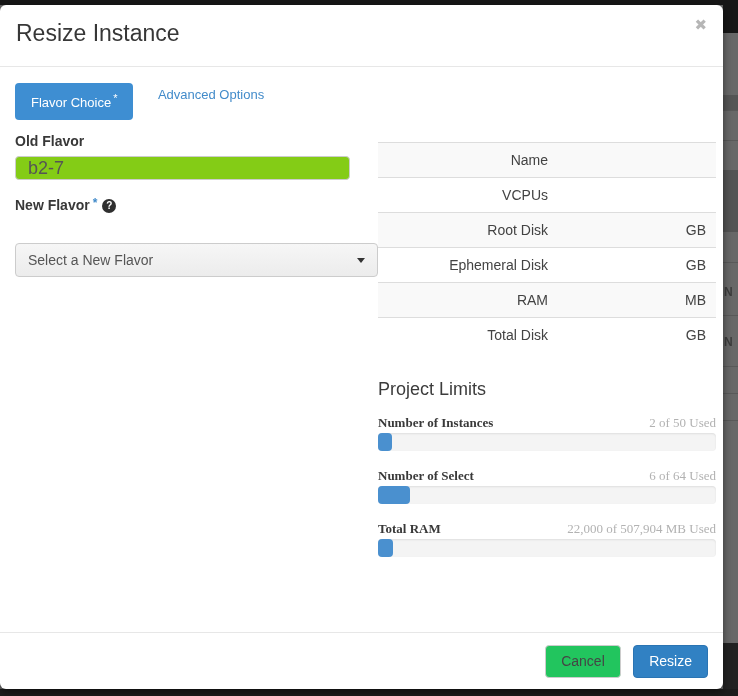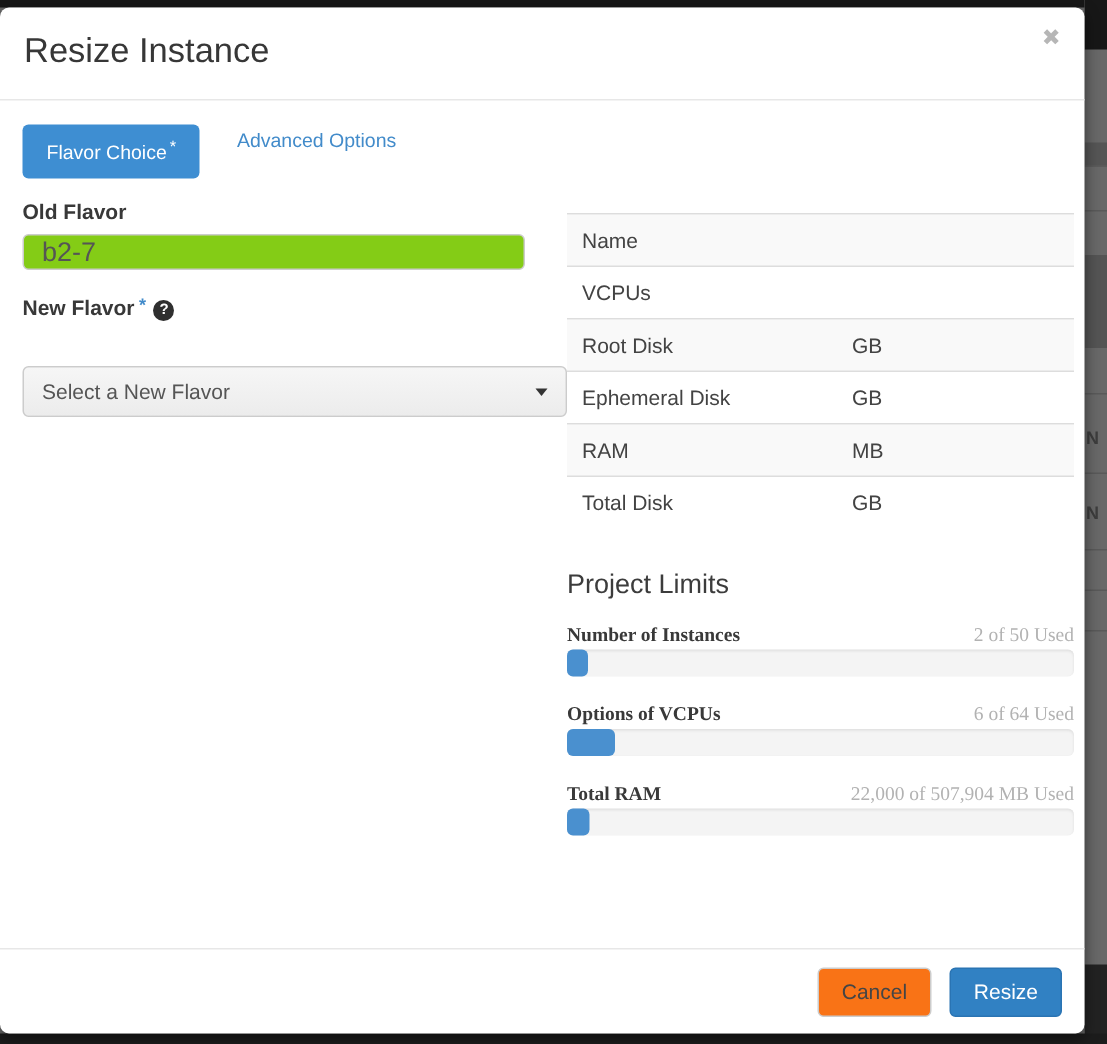--- a/index.html
+++ b/index.html
@@ -44,39 +44,39 @@
   .spacer16 { height:16px; }
   .select-box { position:relative; width:363px; height:34px; background:linear-gradient(#f6f6f6,#ececec);
                 border:1px solid #cccccc; border-radius:4px; line-height:32px; padding:0 12px;
                 color:#555555; font-size:14px; cursor:pointer;margin-top:30px; }
   .caret { position:absolute; right:12px; top:14px; width:0; height:0;
            border-left:4px solid transparent; border-right:4px solid transparent; border-top:5px solid #333333; }
 
   
   .col-right { position:absolute; left:378px; top:137px; width:338px; }
   .section-heading { font-size:18px; font-weight:400; color:#3c3c3c; margin:0 0 10px 0; }
-  table.details { width:100%; border-collapse:collapse; font-size:14px; color:#434343; }
+  table.details { width:100%; border-collapse:collapse; font-size:14px; color:#434343;text-align:right; }
   table.details tr { border-top:1px solid #dddddd; }
   table.details tr:nth-child(odd) { background:#f9f9f9; }
   table.details td { padding:8px 10px; line-height:18px; }
   table.details td.name-cell { width:180px; }
   .limits-heading { margin:27px 0 13px 0; }
   .meter { margin-bottom:15px;font-family:Liberation Serif, serif; }
   .meter-head { display:flex; justify-content:space-between; height:20px; line-height:20px; font-size:13px; }
   .meter-label { font-weight:700; color:#393939; }
   .meter-usage { color:#b2b2b2; }
   .bar { height:18px; background:#f4f4f4; border-radius:4px; box-shadow:inset 0 1px 2px rgba(0,0,0,.09); }
   .fill { height:100%; background:#4a90cf; border-radius:4px; }
 
   
   .m-footer { position:absolute; left:0; bottom:0; width:100%; height:57px; border-top:1px solid #e7e7e7;
               text-align:right; padding:12px 15px; }
   .btn { display:inline-block; height:33px; padding:0 15px; border-radius:4px; font-size:14px; line-height:31px;
          font-family:inherit; cursor:pointer; }
-  .btn-cancel { background:#f97316; border:1px solid #cccccc; color:#454545; margin-right:8px; }
+  .btn-cancel { background:#22c55e; border:1px solid #cccccc; color:#454545; margin-right:8px; }
   .btn-primary { background:#3181c3; border:1px solid #2a74b3; color:#ffffff; }
 </style>
 </head>
 <body>
 
 <div class="backdrop">
   <div class="strip-top"></div>
   <div class="strip-right">
     <div class="frag-dark-top"></div>
     <div class="frag-block1"></div>
@@ -155,21 +155,21 @@
         <span class="meter-label">Number of Instances</span>
         <span class="meter-usage">2 of 50 Used</span>
       </div>
       <div class="bar">
           <div class="fill" style="width: 4%;"></div>
         </div>
     </div>
 
     <div class="meter">
       <div class="meter-head">
-        <span class="meter-label">Options of VCPUs</span>
+        <span class="meter-label">Number of Select</span>
         <span class="meter-usage">6 of 64 Used</span>
       </div>
       <div class="bar">
           <div class="fill" style="width: 9.4%;"></div>
         </div>
     </div>
 
     <div class="meter">
       <div class="meter-head">
         <span class="meter-label">Total RAM</span>

